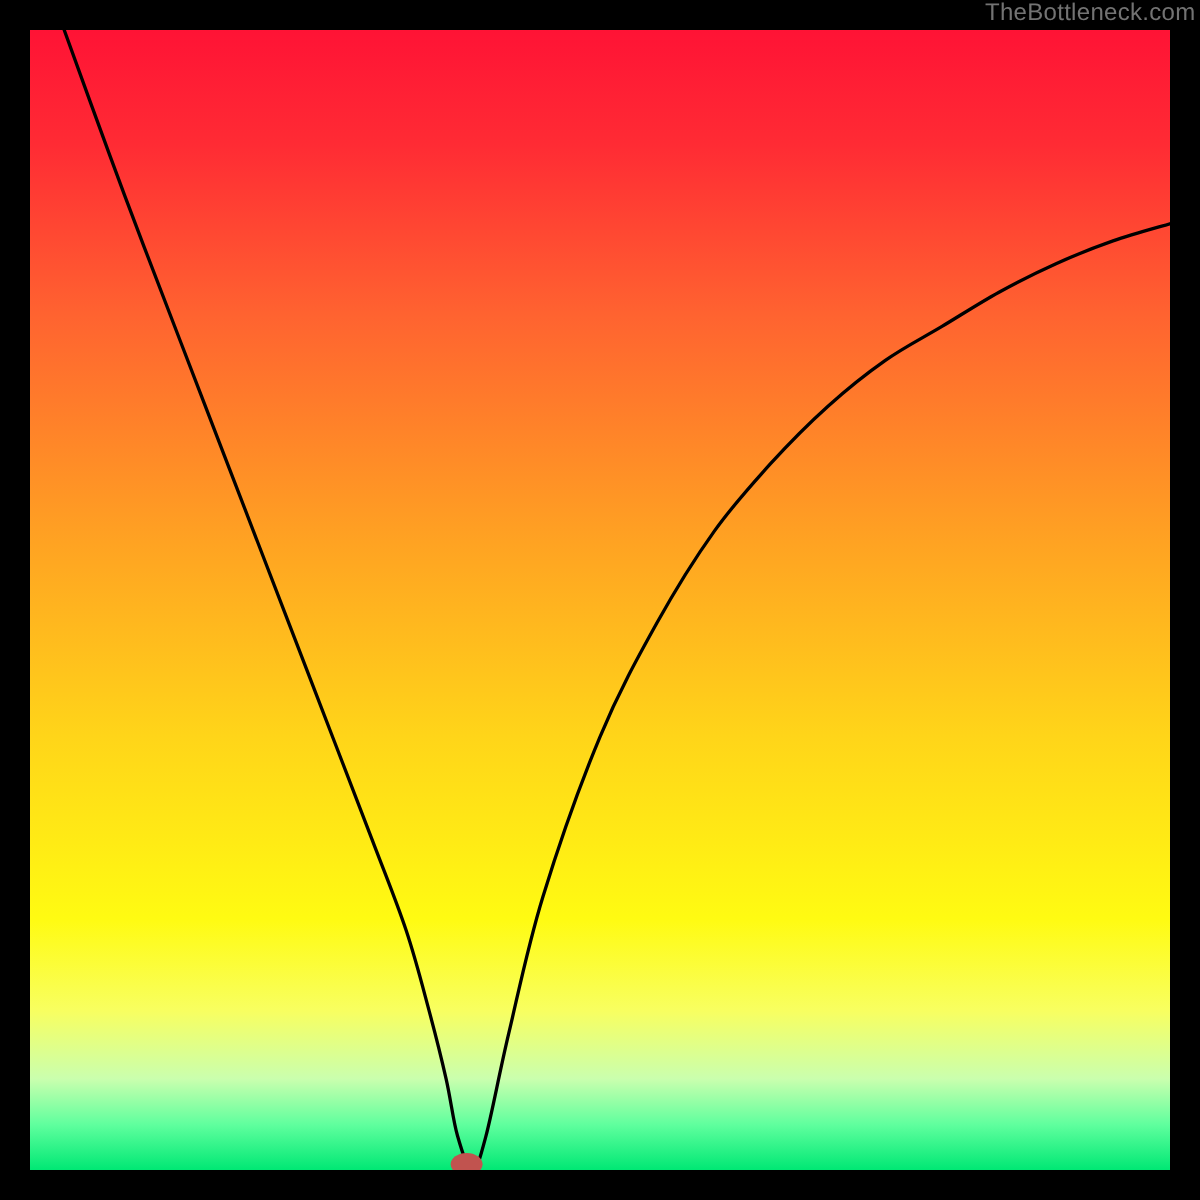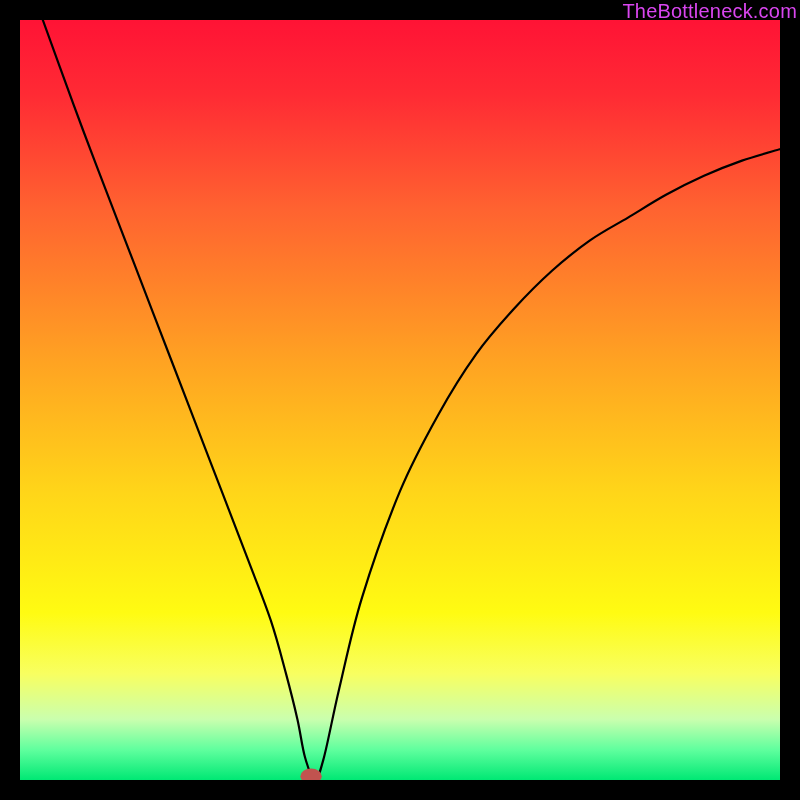--- a/index.html
+++ b/index.html
@@ -23,22 +23,22 @@
     position: absolute;
     left: 0;
     top: 0;
     width: 760px;
     height: 760px;
   }
   .watermark {
     position: absolute;
     top: 0px;
     right: 3px;
-    color: #d946ef;
-    font-size: 20px;
+    color: #737373;
+    font-size: 16px;
     font-weight: 500;
     letter-spacing: 0.2px;
     z-index: 10;
     margin-left: 12px;
   }
   svg { display: block; }
 </style>
 </head>
 <body>
 

